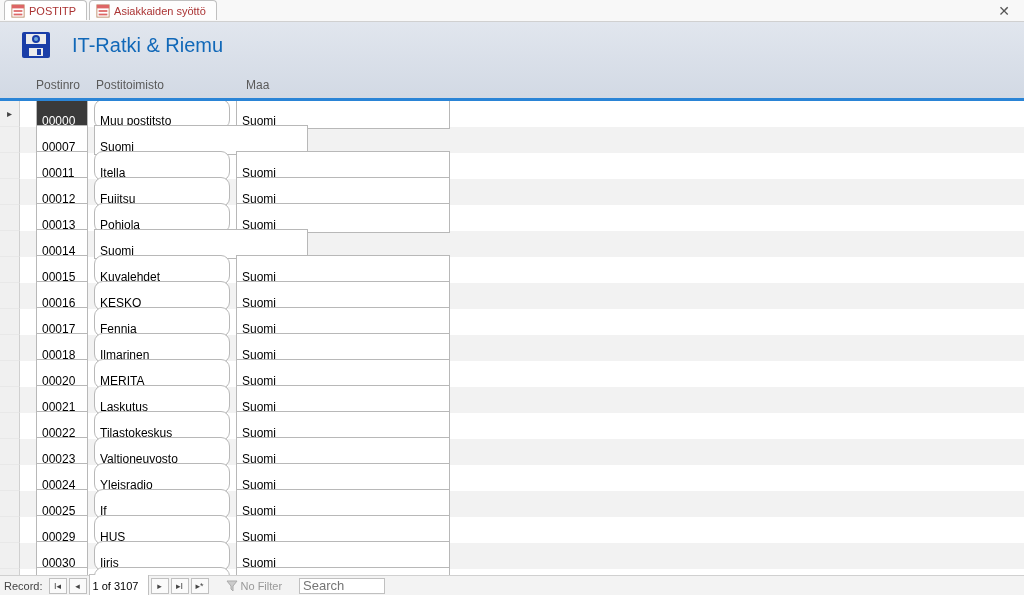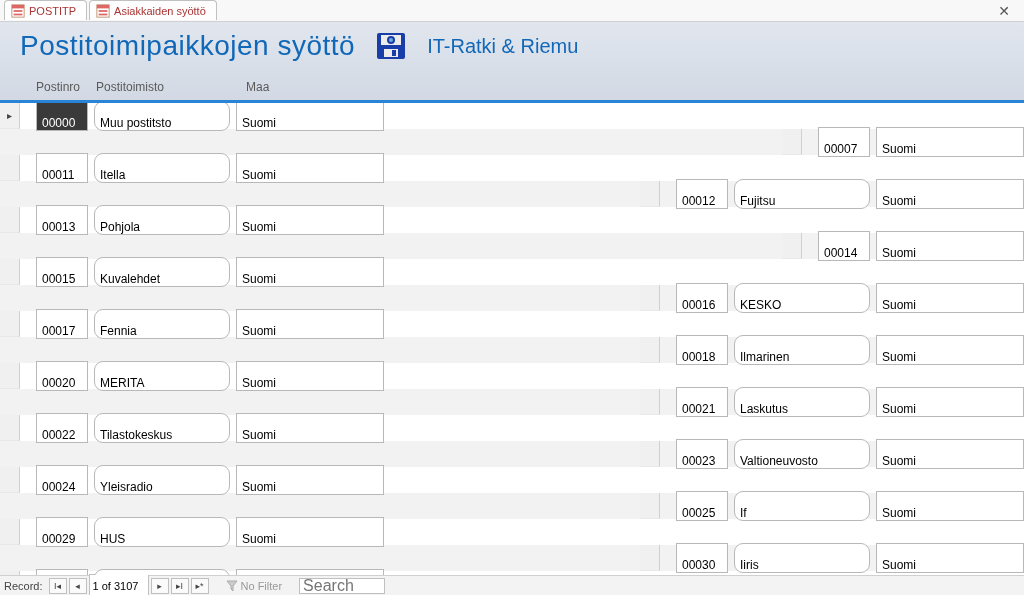--- a/index.html
+++ b/index.html
@@ -23,35 +23,35 @@
 .col-headers div { color: #5a5a5a; font-size: 12px; }
 .ch-postinro { width: 60px; }
 .ch-postitoimisto { width: 150px; }
 .ch-maa { width: 180px; }
 .blue-line { height: 3px; background: #2a84d6; }
 .data-scroll { flex: 1; overflow-y: auto; position: relative; }
 .data-scroll::-webkit-scrollbar { width: 16px; }
 .data-scroll::-webkit-scrollbar-track { background: #efefef; border-left: 1px solid #ddd; }
 .data-scroll::-webkit-scrollbar-thumb { background: #c8c8c8; border: 1px solid #b0b0b0; }
 .row { display: flex; align-items: center; height: 26px; }
-.row.alt { background: #f2f2f2; justify-content: flex-end; }
+.row.alt { background: #f2f2f2; }
 .row-selector { width: 20px; height: 100%; background: #f0f0f0; border-right: 1px solid #d0d0d0; border-bottom: 1px solid #e8e8e8; display: flex; align-items: center; justify-content: center; }
 .row-selector.current::before { content: "▸"; font-size: 10px; color: #444; }
 .row-gap { width: 16px; }
 .cell { height: 20px; border: 1px solid #b8b8b8; background: #fff; padding: 14px 5px; font-size: 12px; overflow: hidden; white-space: nowrap; }
 .cell.postinro { width: 52px; }
 .cell.postitoimisto { width: 136px; margin-left: 6px; border-radius: 9px; }
-.cell.maa { width: 148px; margin-left: 6px; }
+.cell.maa { width: 214px; margin-left: 6px; }
 .cell.sel { background: #3a3a3a; color: #fff; }
 .recordnav { height: 20px; border-top: 1px solid #d0d0d0; background: #f3f3f3; display: flex; align-items: center; font-size: 11px; padding-left: 4px; gap: 2px; }
 .recordnav .lbl { color: #444; margin-right: 4px; }
 .nav-btn { width: 18px; height: 16px; line-height: 14px; text-align: center; border: 1px solid #c0c0c0; background: #fafafa; cursor: pointer; font-size: 9px; color: #444; }
 .rec-input { width: 60px; height: 24px; border: 1px solid #c0c0c0; background: #fff; padding: 0 3px; font-size: 11px; }
 .filter-btn { display: flex; align-items: center; gap: 3px; height: 16px; padding: 0 14px; color: #999; border: 1px solid transparent; }
-.search-input { width: 86px; height: 16px; border: 1px solid #c0c0c0; background: #fff; padding: 0 3px; font-size: 16px; color: #888; }
+.search-input { width: 86px; height: 16px; border: 1px solid #c0c0c0; background: #fff; padding: 0 3px; font-size: 13px; color: #888; }
 </style>
 </head>
 <body>
 <div class="app">
 
 <div class="tabbar">
   <div class="tab active">
     <span class="form-icon">
       <svg viewBox="0 0 16 16">
             <rect x="1" y="1" width="14" height="14" fill="#fff" stroke="#b86"></rect>
@@ -74,21 +74,20 @@
     <span class="label">Asiakkaiden syöttö</span>
   </div>
   <span class="close-x">✕</span>
 </div>
 
 <div class="form-area">
   <div class="form-body">
 
     <div class="header">
       <div class="title-row">
-        <h1 class="title">Postitoimipaikkojen syöttö</h1>
         <span class="logo">
           <svg viewBox="0 0 32 30">
             <rect x="2" y="2" width="28" height="26" rx="2" fill="#1a3ea8"></rect>
             <rect x="6" y="4" width="20" height="10" fill="#ececec"></rect>
             <circle cx="16" cy="9" r="4" fill="#1a3ea8"></circle>
             <circle cx="16" cy="9" r="2" fill="#6fa8dc"></circle>
             <rect x="9" y="18" width="14" height="8" fill="#ececec"></rect>
             <rect x="17" y="19" width="4" height="6" fill="#1a3ea8"></rect>
           </svg>
         </span>

